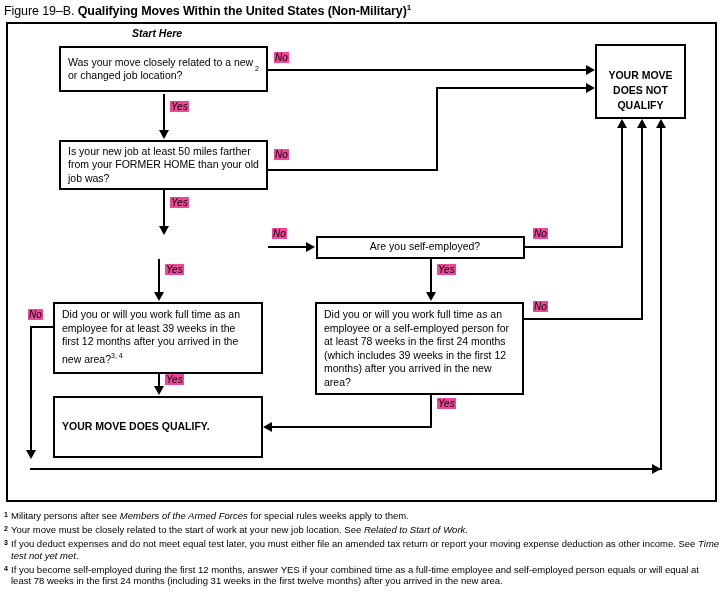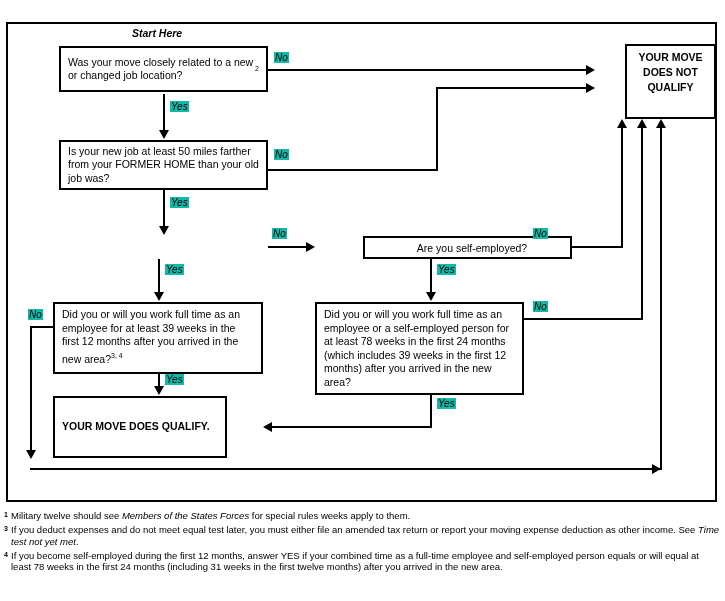--- a/index.html
+++ b/index.html
@@ -47,21 +47,21 @@
   .node {
     position: absolute;
     border: 2px solid #000;
     box-sizing: border-box;
     background: #fff;
     font-size: 10.5px;
     line-height: 13.5px;
     padding: 4px 7px;
     z-index: 5;
   }
-  .node.center { text-align: center; display: flex; align-items: flex-start; justify-content: center; margin-left: 30px; }
+  .node.center { text-align: center; display: flex; align-items: flex-end; justify-content: center; }
   .node.vcenter { display: flex; align-items: center; }
   .node sup { font-size: 7px; vertical-align: super; }
 
   .terminal-text { font-weight: bold; font-size: 10.5px; line-height: 15px; text-align: center; width: 100%; }
   .qualify-head { font-weight: bold; }
 
   
   .start-here {
     position: absolute;
     left: 132px;
@@ -71,21 +71,21 @@
     font-style: italic;
     z-index: 6;
   }
 
   
   .elabel {
     position: absolute;
     font-size: 10px;
     font-style: italic;
     z-index: 7;
-    background: #14b8a6;
+    background: #ec4899;
     padding: 0 1px;
     white-space: nowrap;
   }
 
   
   .h-line { position: absolute; height: 0; border-top: 2px solid #000; z-index: 2; }
   .v-line { position: absolute; width: 0; border-left: 2px solid #000; z-index: 2; }
 
   .arrow { position: absolute; width: 0; height: 0; z-index: 3; }
   .arrow.down  { border-left: 5px solid transparent; border-right: 5px solid transparent; border-top: 9px solid #000; }
@@ -114,52 +114,56 @@
     font-size: 7px;
     font-weight: bold;
   }
   .fn i { font-style: italic; }
 </style>
 </head>
 <body>
 
 <div id="page">
 
+  <div class="fig-title">
+    <span class="lead">Figure 19–B.</span>
+    <span class="bold">Qualifying Moves Within the United States (Non-Military)</span><sup>1</sup>
+  </div>
 
   <div class="frame"></div>
 
   <div class="start-here">Start Here</div>
 
   <div class="node vcenter" style="left:59px; top:46px; width:209px; height:46px;">
     <span>Was your move closely related to a new or changed job location?</span>
       <sup>2</sup>
   </div>
 
   <div class="node vcenter" style="left:59px; top:140px; width:209px; height:50px;">
     <span>Is your new job at least 50 miles farther from your FORMER HOME than your old job was?</span>
   </div>
 
 
-  <div class="node center" style="left:333px; top:236px; width:209px; height:23px;padding-left:16px;">
+  <div class="node center" style="left:316px; top:236px; width:209px; height:23px;padding-left:16px;">
     <span>Are you self-employed?</span>
   </div>
 
   <div class="node" style="left:53px; top:302px; width:210px; height:72px;">
     <span>Did you or will you work full time as an employee for at least 39 weeks in the first 12 months after you arrived in the new area?</span><sup>3, 4</sup>
   </div>
 
   <div class="node" style="left:315px; top:302px; width:209px; height:93px;">
     <span>Did you or will you work full time as an employee or a self-employed person for at least 78 weeks in the first 24 months (which includes 39 weeks in the first 12 months) after you arrived in the new area?</span>
   </div>
 
   <div class="node center" style="left:595px; top:44px; width:91px; height:75px;">
     <div class="terminal-text">YOUR MOVE DOES NOT QUALIFY</div>
   </div>
 
-  <div class="node vcenter" style="left:53px; top:396px; width:174px; height:62px;">
+  <div class="node vcenter" style="left:53px; top:396px; width:210px; height:62px;">
     <div>
       <div class="qualify-head">YOUR MOVE DOES QUALIFY.</div>
     </div>
   </div>
 
   <div class="h-line" style="left:268px; top:69px; width:318px;"></div>
   <div class="arrow right" style="left:586px; top:65px;"></div>
   <div class="elabel" style="left:274px; top:52px;">No</div>
 
   <div class="v-line" style="left:163px; top:94px; height:37px;"></div>
@@ -211,21 +215,24 @@
   <div class="arrow up" style="left:637px; top:119px;"></div>
   <div class="elabel" style="left:533px; top:301px;">No</div>
 
   <div class="v-line" style="left:430px; top:395px; height:32px;"></div>
   <div class="h-line" style="left:272px; top:426px; width:160px;"></div>
   <div class="arrow left" style="left:263px; top:422px;"></div>
   <div class="elabel" style="left:437px; top:398px;">Yes</div>
 
   <div class="footnotes">
     <div class="fn">
-      <span class="marker">1</span><span>Military twelve should see </span><i>Members of the States Forces</i><span> for special rules weeks apply to them.</span>
+      <span class="marker">1</span><span>Military persons after see </span><i>Members of the Armed Forces</i><span> for special rules weeks apply to them.</span>
+    </div>
+    <div class="fn">
+      <span class="marker">2</span><span>Your move must be closely related to the start of work at your new job location. See </span><i>Related to Start of Work</i><span>.</span>
     </div>
     <div class="fn">
       <span class="marker">3</span><span>If you deduct expenses and do not meet equal test later, you must either file an amended tax return or report your moving expense deduction as other income. See </span><i>Time test not yet met</i><span>.</span>
     </div>
     <div class="fn">
       <span class="marker">4</span><span>If you become self-employed during the first 12 months, answer YES if your combined time as a full-time employee and self-employed person equals or will equal at least 78 weeks in the first 24 months (including 31 weeks in the first twelve months) after you arrived in the new area.</span>
     </div>
   </div>
 
 </div>

